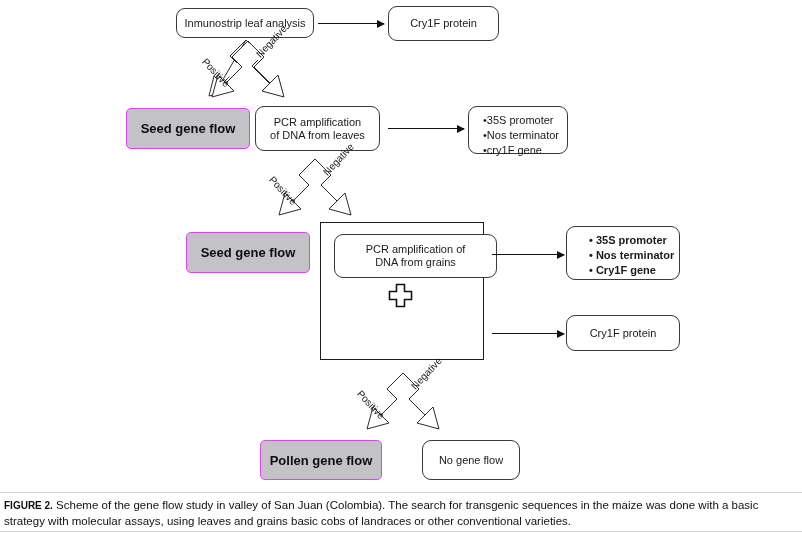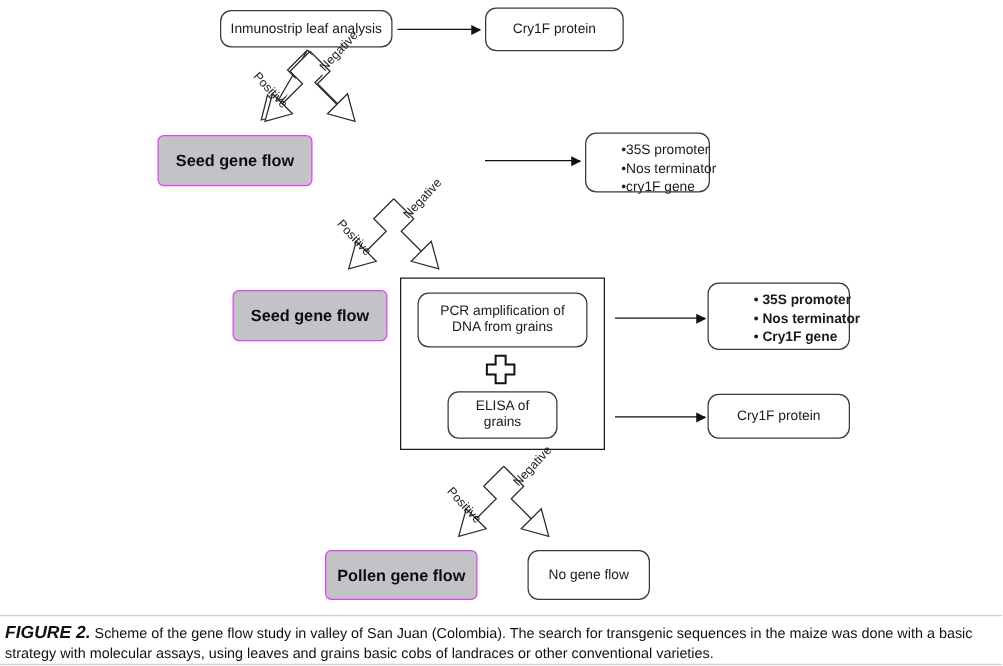--- a/index.html
+++ b/index.html
@@ -51,21 +51,21 @@
     font-size: 13px;
     color: #0d0d0d;
   }
   .node.plain-rect {
     border: 1.4px solid #1c1c1c;
     background: #ffffff;
   }
   .node.bullets {
     display: block;
     text-align: left;
-    padding: 6px 8px 6px 28px;
+    padding: 6px 8px 6px 14px;
   }
   .node.bullets .bline {
     white-space: nowrap;
     font-size: 11px;
     line-height: 15px;
   }
   .node.bullets.wide .bline {
     padding-left: 8px;
     font-weight: bold;
   }
@@ -115,22 +115,21 @@
     width: 802px;
     padding: 4px 6px 0 4px;
     box-sizing: border-box;
     font-size: 11.5px;
     line-height: 15.5px;
     color: #111111;
     text-align: left;
   }
   #caption .cap-label {
     font-weight: bold;
-    font-size: 14px;
-    font-style: italic;
+    font-size: 10px;
   }
   .divider {
     position: absolute;
     left: 0;
     width: 802px;
     height: 1px;
     background: #cfcfcf;
   }
 </style>
 </head>
@@ -158,20 +157,24 @@
         <path d="M 62 3 L 46 19 L 56 29 L 40 45 L 32 37 L 26 59 L 48 53 L 40 45" fill="#ffffff" stroke="#2b2b2b" stroke-width="1" stroke-linejoin="miter"></path>
       </svg>
     </div>
     <div class="branch-label" style="left:208px; top:56px; transform: rotate(47deg);">Positive</div>
     <div class="branch-label" style="left:254px; top:52px; transform: rotate(-47deg) translateX(0px);">Negative</div>
 
     <div class="node gray" style="left:126px; top:108px; width:124px; height:41px;">
       <span class="txt">Seed gene flow</span>
     </div>
 
+    <div class="node rounded" style="left:255px; top:106px; width:125px; height:45px;">
+      <span class="txt">PCR amplification
+of DNA from leaves</span>
+    </div>
 
     <div class="arrow-h" style="left:388px; top:128px; width:76px;"></div>
 
     <div class="node rounded bullets" style="left:468px; top:106px; width:100px; height:48px;">
       <div class="bline">
         <span>•</span><span>35S promoter</span>
       </div>
       <div class="bline">
         <span>•</span><span>Nos terminator</span>
       </div>
@@ -188,37 +191,33 @@
     </div>
     <div class="branch-label" style="left:275px; top:174px; transform: rotate(47deg);">Positive</div>
     <div class="branch-label" style="left:321px; top:170px; transform: rotate(-47deg);">Negative</div>
 
     <div class="node gray" style="left:186px; top:232px; width:124px; height:41px;">
       <span class="txt">Seed gene flow</span>
     </div>
 
     <div class="node plain-rect" style="left:320px; top:222px; width:164px; height:138px;"></div>
 
-    <div class="node rounded" style="left:334px; top:234px; width:136px; height:44px;">
+    <div class="node rounded" style="left:334px; top:234px; width:163px; height:44px;">
       <span class="txt">PCR amplification of
 DNA from grains</span>
     </div>
 
     <div class="cross-icon" style="left:388px; top:283px; width:25px; height:25px;">
       <svg width="25" height="25" viewBox="0 0 25 25">
         <path d="M 8.5 1.5 L 16.5 1.5 L 16.5 8.5 L 23.5 8.5 L 23.5 16.5
                  L 16.5 16.5 L 16.5 23.5 L 8.5 23.5 L 8.5 16.5 L 1.5 16.5
                  L 1.5 8.5 L 8.5 8.5 Z" fill="#ffffff" stroke="#111111" stroke-width="1.6"></path>
       </svg>
     </div>
 
-    <div class="node rounded" style="left:358px; top:313px; width:88px; height:38px;">
-      <span class="txt">ELISA of
-grains</span>
-    </div>
 
     <div class="arrow-h" style="left:492px; top:254px; width:72px;"></div>
 
     <div class="node rounded bullets wide" style="left:566px; top:226px; width:114px; height:54px;">
       <div class="bline">
         <span>•</span>&nbsp;<span>35S  promoter</span>
       </div>
       <div class="bline">
         <span>•</span>&nbsp;<span>Nos terminator</span>
       </div>

